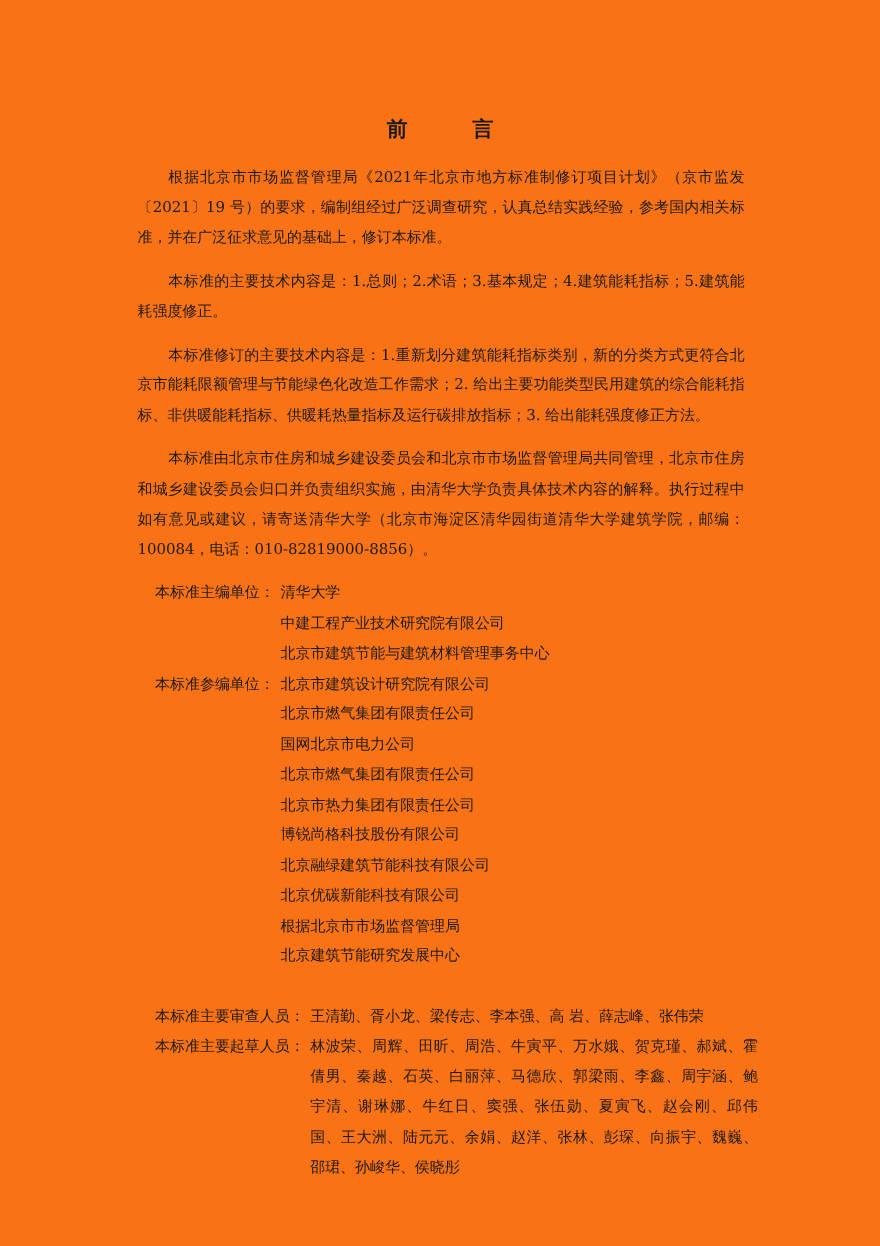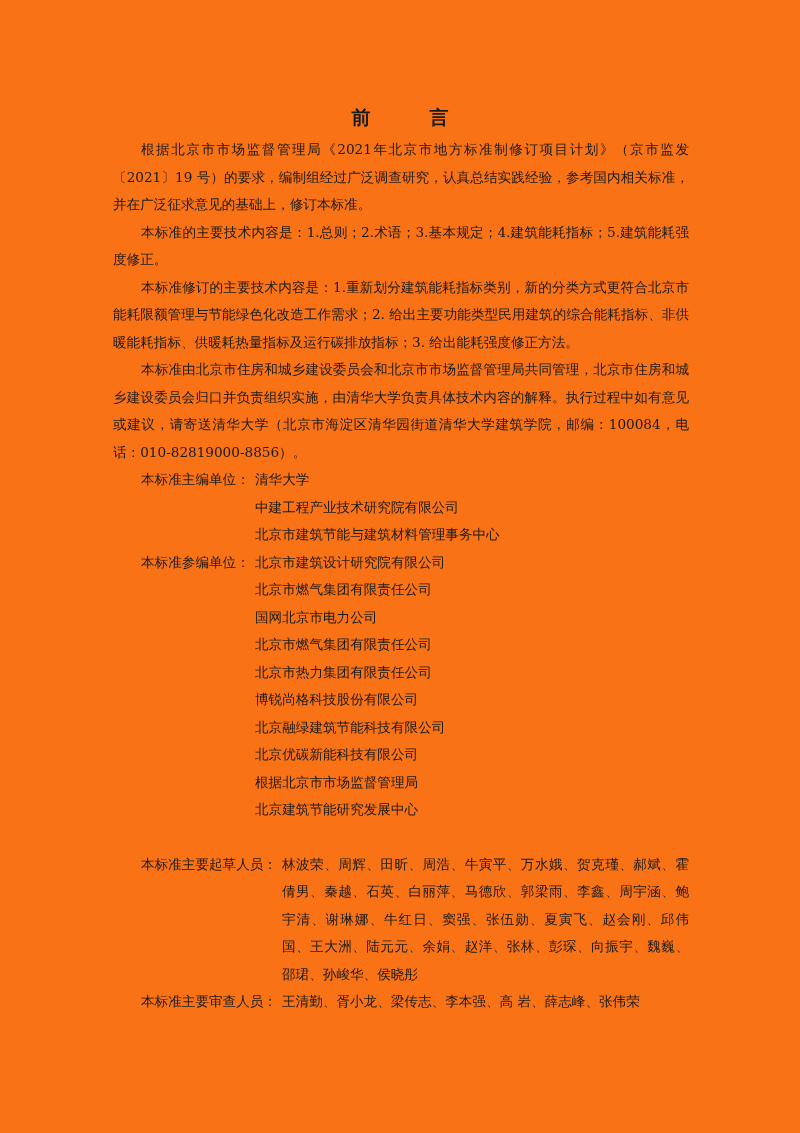--- a/index.html
+++ b/index.html
@@ -2,21 +2,21 @@
 <html><head>
 <meta charset="utf-8">
 <style>
   html, body { margin: 0; padding: 0; background: #ffffff; }
   body { width: 800px; height: 1133px; position: relative; overflow: hidden;
          font-family: "DejaVu Serif", "Liberation Serif", serif; color: #1a1a1a; }
   .page { position: absolute; left: 0; top: 0; width: 800px; height: 1133px; background: #f97316; }
   .title { position: absolute; top: 105px; left: 0; width: 800px; text-align: center;
            font-size: 19px; font-weight: bold; letter-spacing: 20px; text-indent: 20px; }
   .body { position: absolute; left: 113px; top: 136px; width: 576px; font-size: 13.6px; line-height: 27.5px; }
-  .para { margin: 0; text-indent: 28px; text-align: justify; }
+  .para { margin: 12px; text-indent: 28px; text-align: justify; }
   .row { display: flex; }
   .label { white-space: nowrap; padding-left: 28px; }
   .label.unit { width: 114px; }
   .label.people { width: 141px; }
   .items { flex: 1; }
   .item { display: block; white-space: nowrap; }
   .gap { height: 27px; }
   .names { text-align: justify; }
 </style>
 </head>
@@ -52,22 +52,22 @@
         <span class="item">北京融绿建筑节能科技有限公司</span>
         <span class="item">北京优碳新能科技有限公司</span>
         <span class="item">根据北京市市场监督管理局</span>
         <span class="item">北京建筑节能研究发展中心</span>
       </div>
     </div>
 
     <div class="gap"></div>
 
     <div class="row">
-      <span class="label people">本标准主要起草人员：</span>
-      <div class="items names">林波荣、周辉、田昕、周浩、牛寅平、万水娥、贺克瑾、郝斌、霍倩男、秦越、石英、白丽萍、马德欣、郭梁雨、李鑫、周宇涵、鲍宇清、谢琳娜、牛红日、窦强、张伍勋、夏寅飞、赵会刚、邱伟国、王大洲、陆元元、余娟、赵洋、张林、彭琛、向振宇、魏巍、邵珺、孙峻华、侯晓彤</div>
+      <span class="label people">本标准主要审查人员：</span>
+      <div class="items">王清勤、胥小龙、梁传志、李本强、高 岩、薛志峰、张伟荣</div>
     </div>
 
     <div class="row">
-      <span class="label people">本标准主要审查人员：</span>
-      <div class="items">王清勤、胥小龙、梁传志、李本强、高 岩、薛志峰、张伟荣</div>
+      <span class="label people">本标准主要起草人员：</span>
+      <div class="items names">林波荣、周辉、田昕、周浩、牛寅平、万水娥、贺克瑾、郝斌、霍倩男、秦越、石英、白丽萍、马德欣、郭梁雨、李鑫、周宇涵、鲍宇清、谢琳娜、牛红日、窦强、张伍勋、夏寅飞、赵会刚、邱伟国、王大洲、陆元元、余娟、赵洋、张林、彭琛、向振宇、魏巍、邵珺、孙峻华、侯晓彤</div>
     </div>
   </div>
 </div>
 
 </body></html>

